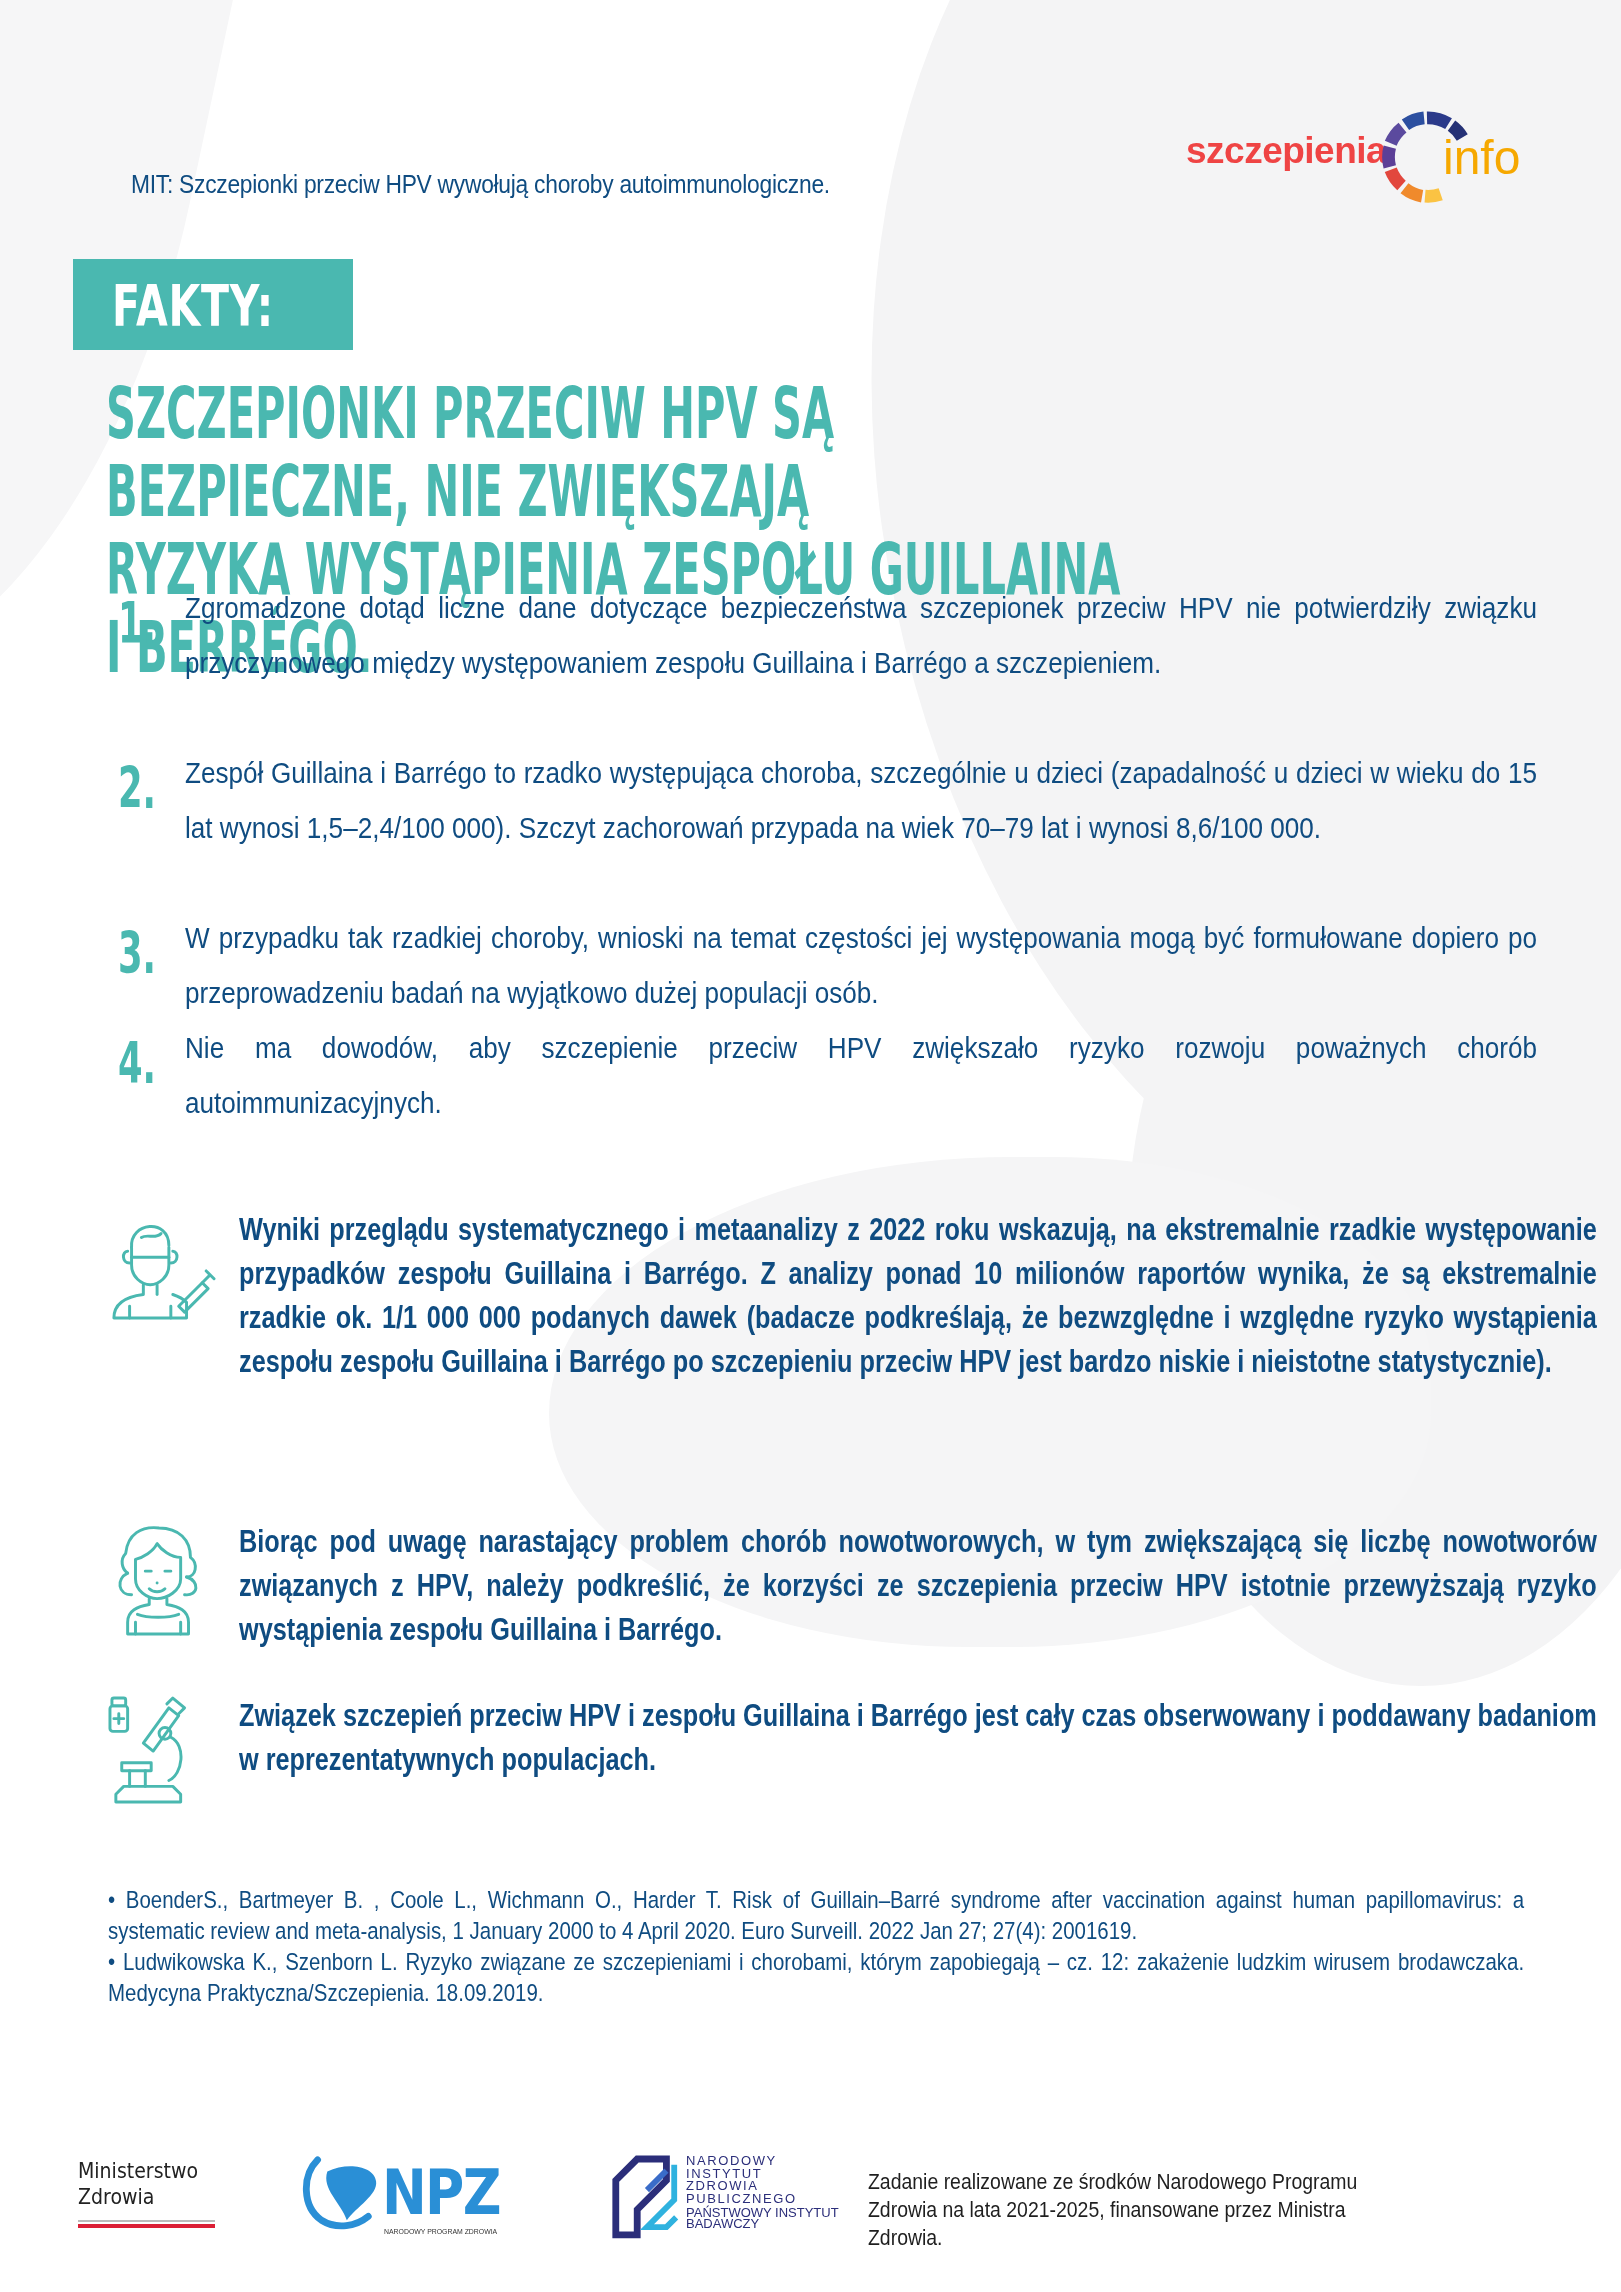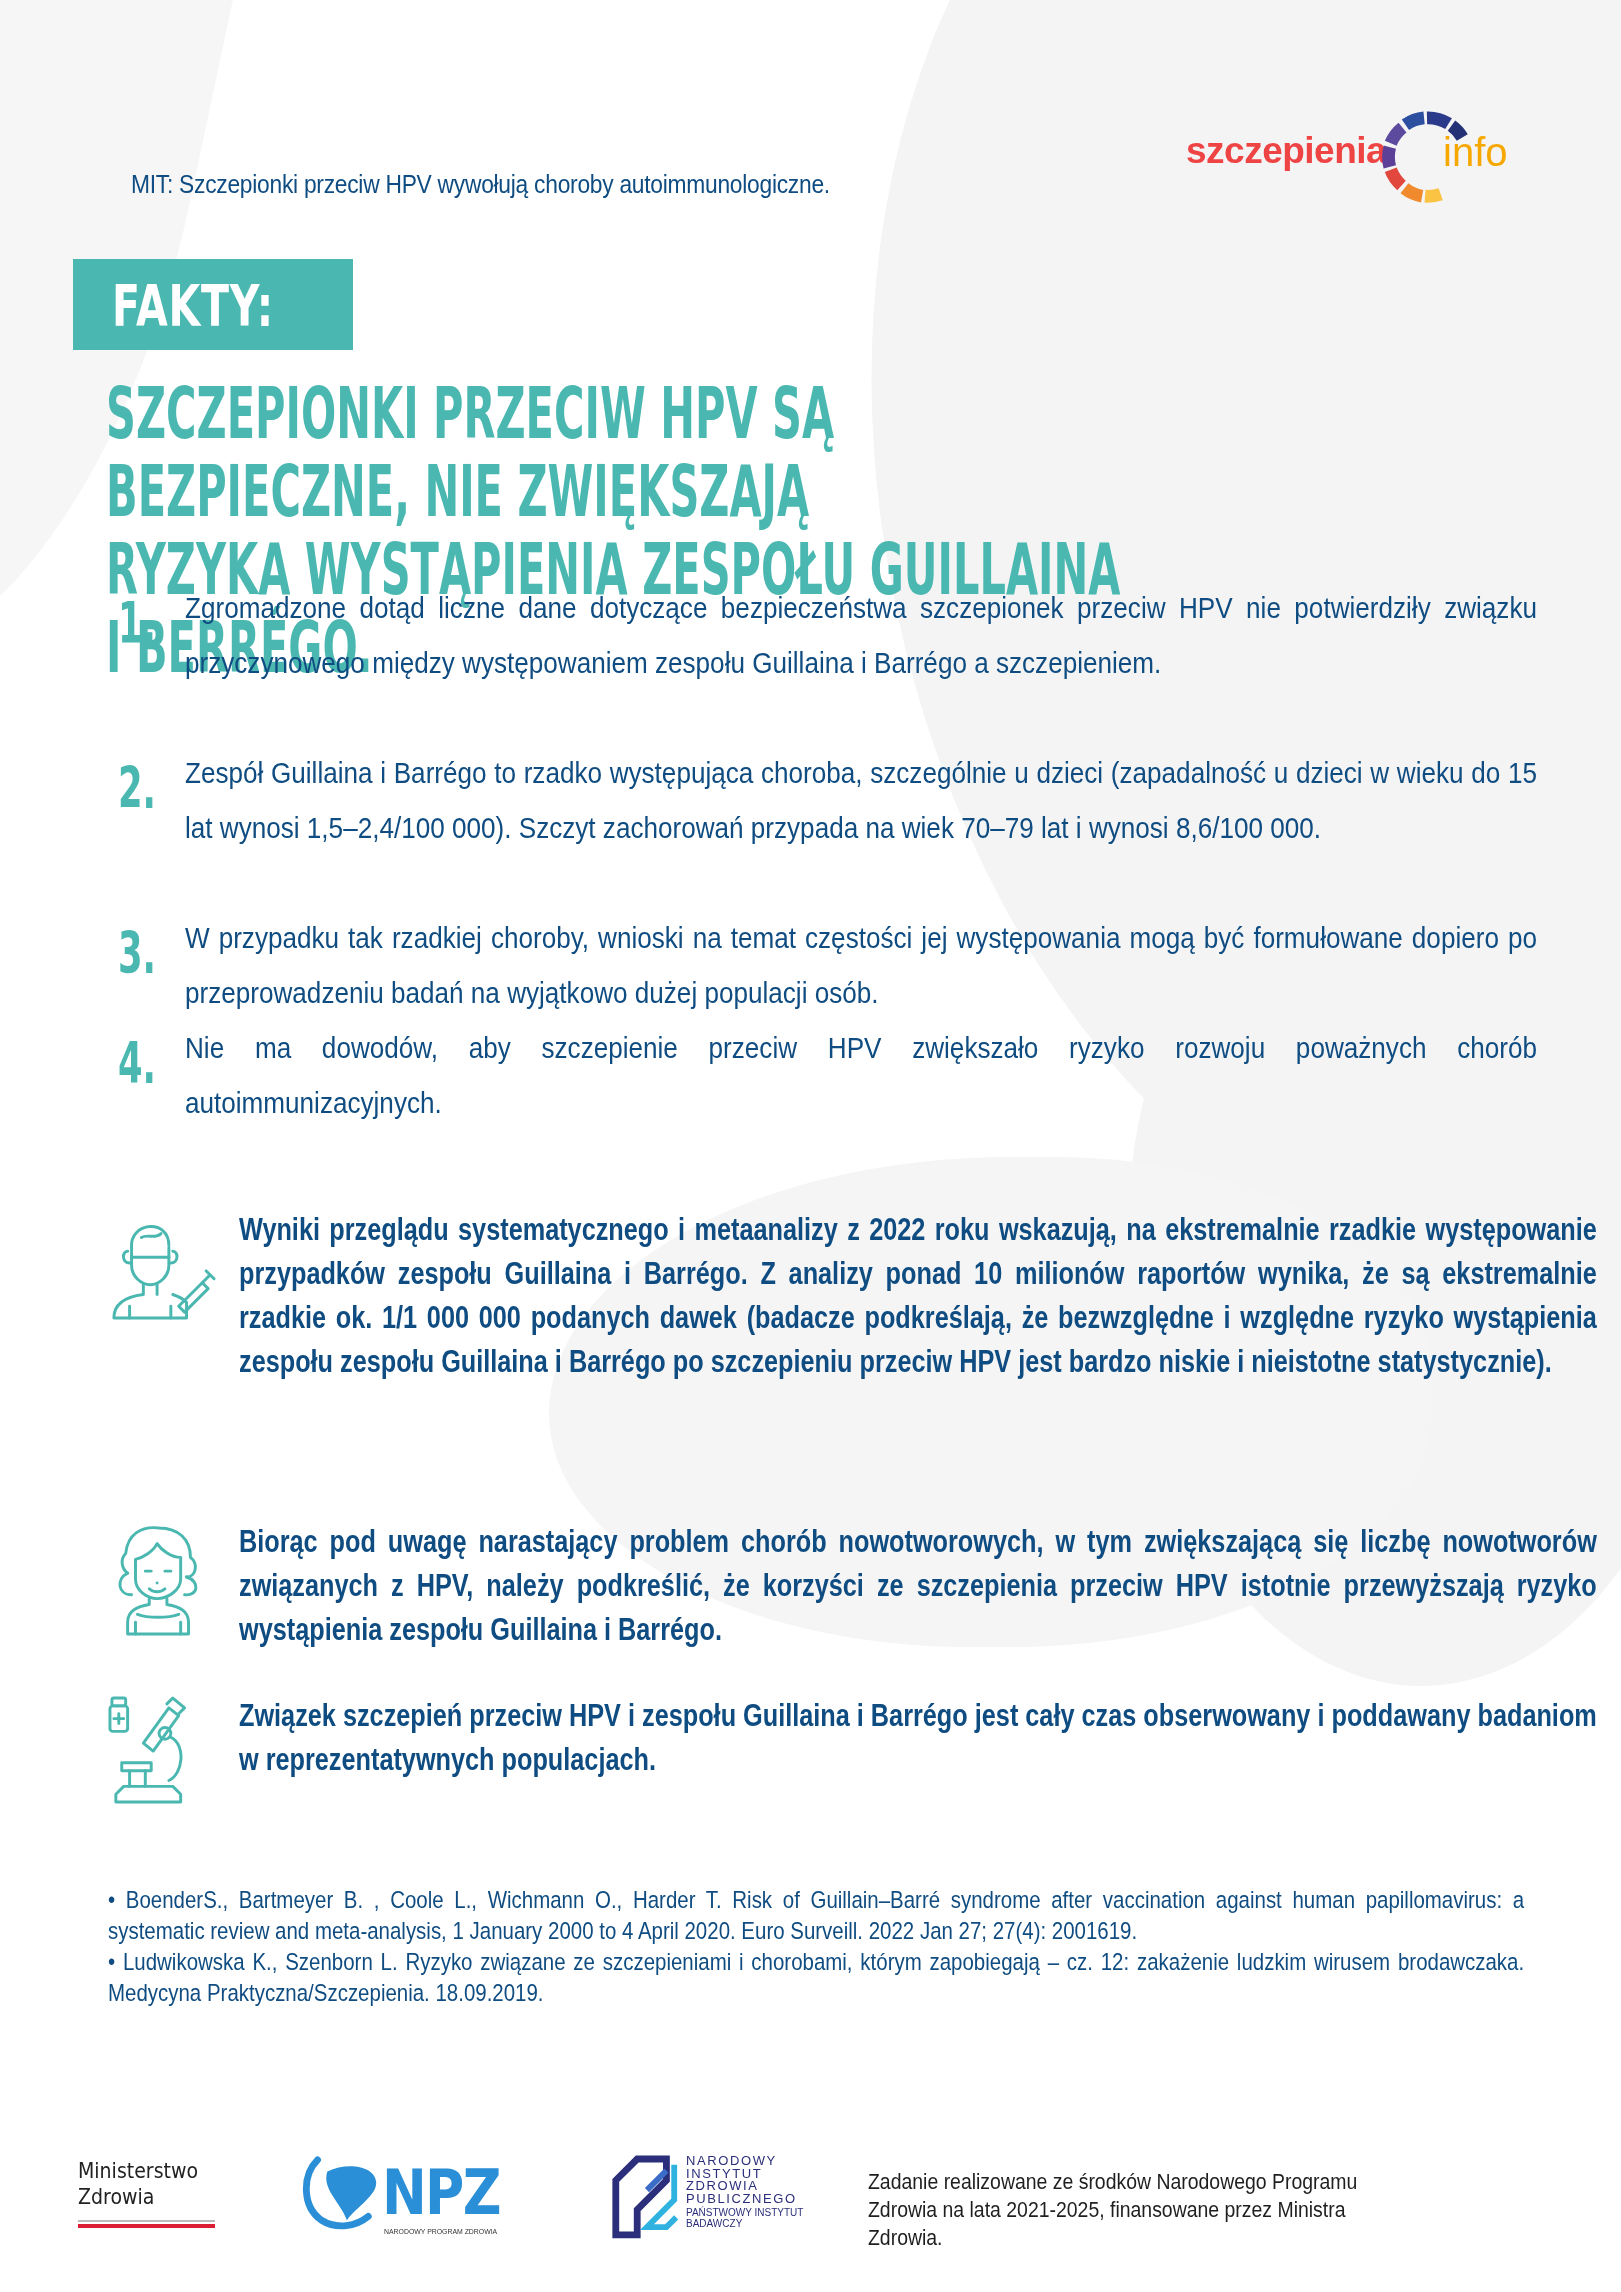--- a/index.html
+++ b/index.html
@@ -18,21 +18,21 @@
   .myth {
     position:absolute; left:131px; top:169px;
     font-size:26.5px; color:#0f4c81; letter-spacing:-0.3px;
     transform:scaleX(0.86); transform-origin:left top;
   }
   .logo { position:absolute; left:1186px; top:108px; width:353px; height:88px; }
   .logo-text {
     position:absolute; left:0; top:21.6px; font-size:37px; font-weight:bold;
     color:#ef4444; letter-spacing:-0.5px;
   }
-  .logo-info { position:absolute; left:257px; top:21.6px; font-size:40px; color:#f6a800; }
+  .logo-info { position:absolute; left:257px; top:21.6px; font-size:48px; color:#f6a800; }
   .logo-ring { position:absolute; left:192px; top:0; width:98px; height:98px; }
 
   .fakty-box {
     position:absolute; left:73px; top:259px; width:280px; height:91px;
     background:#4ab8b0;
   }
   .fakty-label {
     position:absolute; left:39px; top:13.7px; color:#fff; font-weight:bold;
     font-size:57px; letter-spacing:1px;
     transform:scaleX(0.72); transform-origin:left top;
@@ -82,21 +82,21 @@
   .mz-text { font-size:20.6px; line-height:25.5px; color:#222; font-family:"DejaVu Sans", sans-serif; transform:scaleX(0.92); transform-origin:left top; }
   .mz-line-grey { position:absolute; left:0; top:61px; width:137px; height:2px; background:#bbb; }
   .mz-line-red { position:absolute; left:0; top:65px; width:137px; height:3.9px; background:#dc1e35; }
 
   .footer-npz { position:absolute; left:294px; top:2152px; width:225px; height:78px; }
   .npz-text { position:absolute; left:88px; top:3.9px; font-size:63px; font-weight:bold; color:#2a8fd6; letter-spacing:-2px; font-family:"DejaVu Sans", sans-serif; transform:scaleX(0.85); transform-origin:left top; }
   .npz-sub { position:absolute; left:90px; top:76px; font-size:6.9px; color:#333; white-space:nowrap; }
 
   .footer-pzh { position:absolute; left:608px; top:2151px; width:196px; height:88px; }
   .pzh-text { position:absolute; left:78px; top:3.9px; font-size:13px; line-height:12.7px; color:#2b2e7a; letter-spacing:1.6px; white-space:nowrap; }
-  .pzh-sub { position:absolute; left:78px; top:57px; font-size:10px; line-height:10.8px; color:#2b2e7a; white-space:nowrap; }
+  .pzh-sub { position:absolute; left:78px; top:57px; font-size:13px; line-height:10.8px; color:#2b2e7a; white-space:nowrap; }
 
   .footer-note {
     position:absolute; left:868px; top:2168px; width:608px;
     font-size:21.6px; line-height:28px; color:#1f1f1f;
     transform:scaleX(0.9); transform-origin:left top;
   }
   svg .ic { fill:none; stroke:#4ab8b0; stroke-width:3; stroke-linecap:round; stroke-linejoin:round; }
 </style>
 </head>
 <body>

